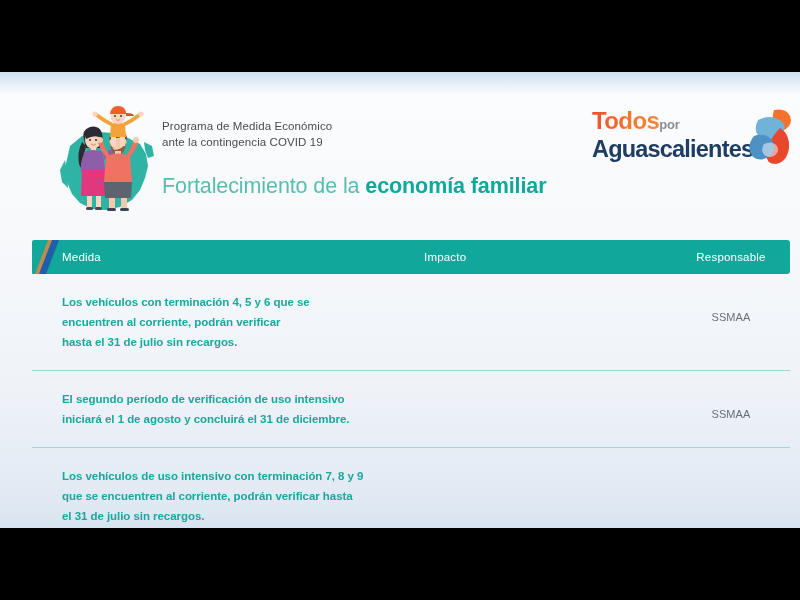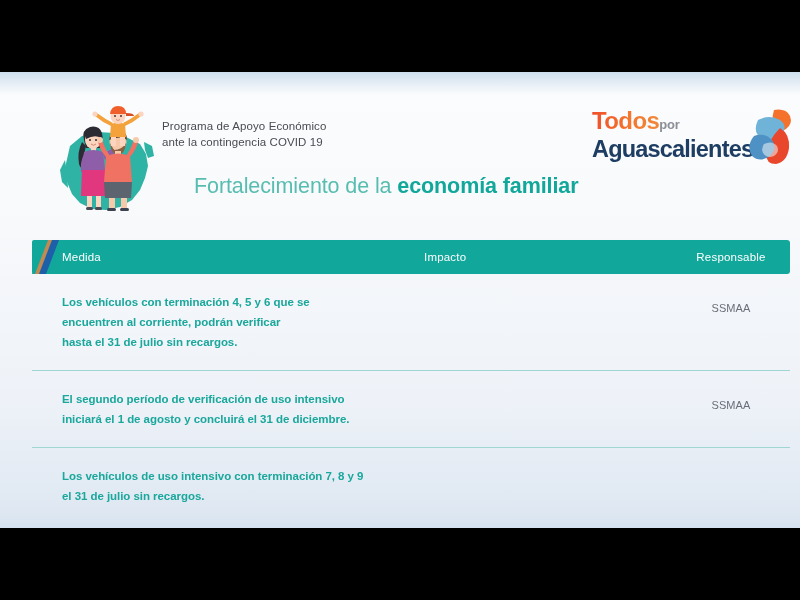--- a/index.html
+++ b/index.html
@@ -75,21 +75,21 @@
   
   #title {
     position: absolute;
     left: 162px; top: 100px;
     font-size: 21.5px;
     line-height: 28px;
     color: #3fb8a8;
     letter-spacing: -0.1px;
     white-space: nowrap;
   }
-  #title .light { font-weight: 400; color: #58bdb0; margin-left: 32px; }
+  #title .light { font-weight: 400; color: #58bdb0; }
   #title .strong { font-weight: 700; color: #11a79a; }
 
   
   #brand {
     position: absolute;
     left: 592px; top: 36px;
     width: 200px; height: 62px;
   }
   #brand-words {
     position: absolute;
@@ -187,21 +187,21 @@
     width: 136px;
     padding-top: 20px;
     font-size: 11px;
     color: #6a6e78;
     text-align: center;
   }
 
   .cell-responsable {
     width: 118px;
     margin-left: 112px;
-    padding-top: 28px;
+    padding-top: 37px;
     font-size: 11px;
     color: #6a6e78;
     text-align: center;
     letter-spacing: 0.1px;
   }
 
   .r1 { min-height: 90px; }
   .r2 { min-height: 72px; }
   .r3 { min-height: 90px; flex-direction: column; }
 </style>
@@ -294,21 +294,21 @@
           <path d="M77 24 Q86 20 93 14 L91 11 Q83 17 75 21 Z" fill="#f4a23c"></path>
           <ellipse cx="47" cy="12" rx="2.6" ry="2.6" fill="#fbd5bf"></ellipse>
           <ellipse cx="93" cy="12" rx="2.6" ry="2.6" fill="#fbd5bf"></ellipse>
 
           <rect x="63" y="35" width="5" height="9" fill="#fbd5bf"></rect>
           <rect x="72" y="35" width="5" height="9" fill="#fbd5bf"></rect>
         </svg>
       </div>
 
       <div id="subtitle">
-        <span class="ln">Programa de Apoyo Económico</span>
+        <span class="ln">Programa de Medida Económico</span>
         <span class="ln">ante la contingencia COVID 19</span>
       </div>
 
       <div id="title">
         <span class="light">Fortalecimiento de la </span><span class="strong">economía familiar</span>
       </div>
 
       <div id="brand">
         <div id="brand-words">
           <div id="brand-l1">
@@ -358,20 +358,21 @@
           <span class="ln">El segundo período de verificación de uso intensivo</span>
           <span class="ln">iniciará el 1 de agosto y concluirá el 31 de diciembre.</span>
         </div>
         <div class="cell-impacto"></div>
         <div class="cell-responsable">SSMAA</div>
       </div>
 
       <div class="row r3">
         <div class="cell-medida">
           <span class="ln">Los vehículos de uso intensivo con terminación 7, 8 y 9</span>
+          <span class="ln">que se encuentren al corriente, podrán verificar hasta</span>
           <span class="ln">el 31 de julio sin recargos.</span>
         </div>
         <div class="cell-impacto"></div>
         <div class="cell-responsable">SSMAA</div>
       </div>
 
     </div>
   </div>
 </div>
 

